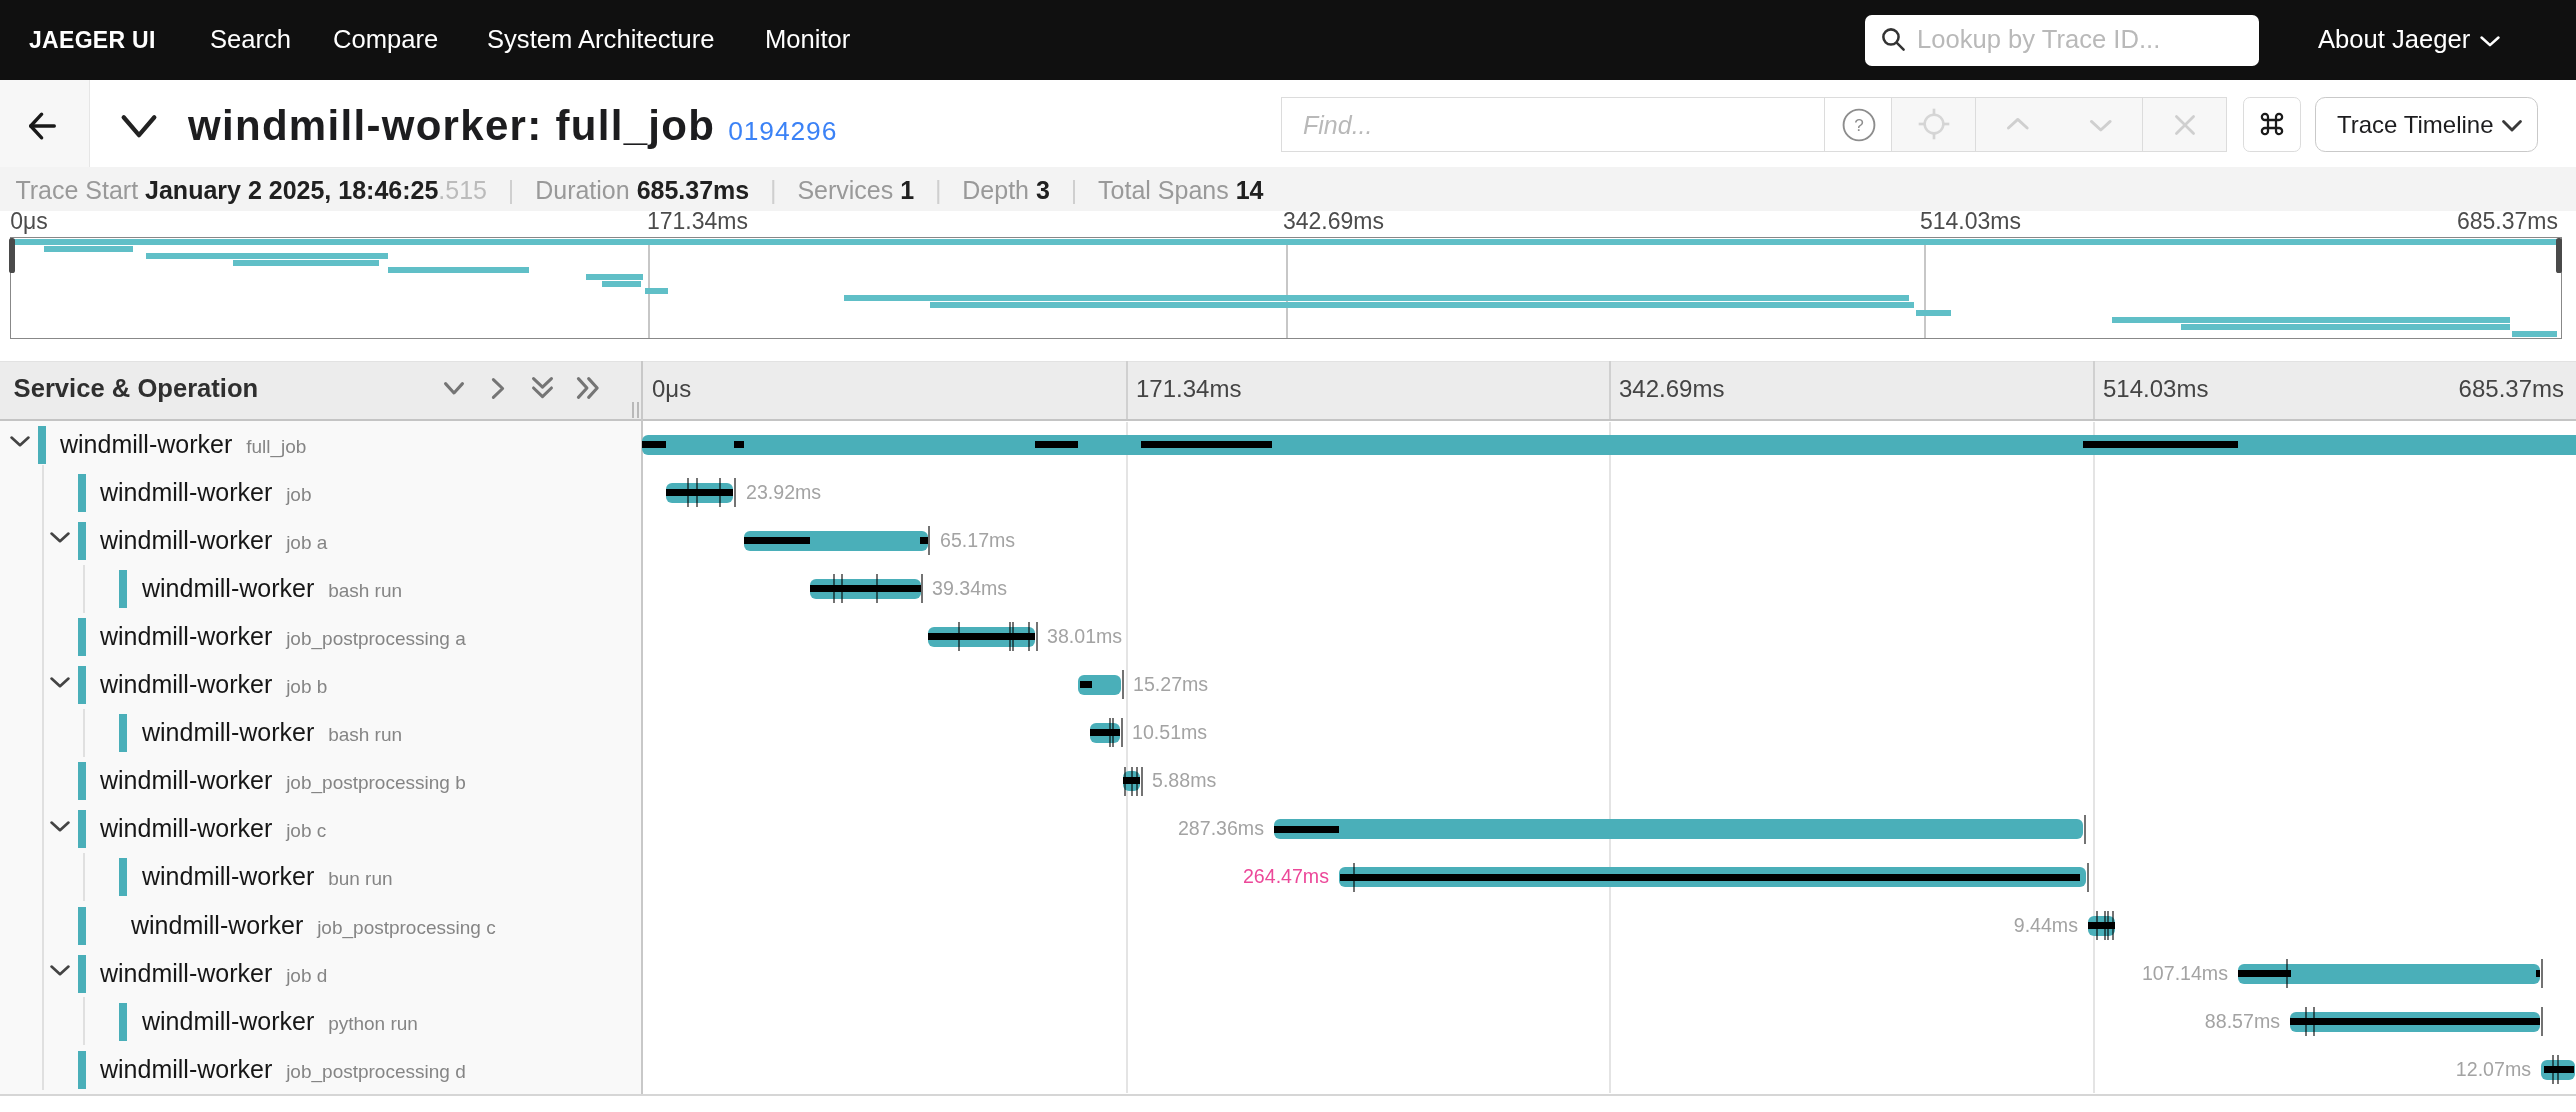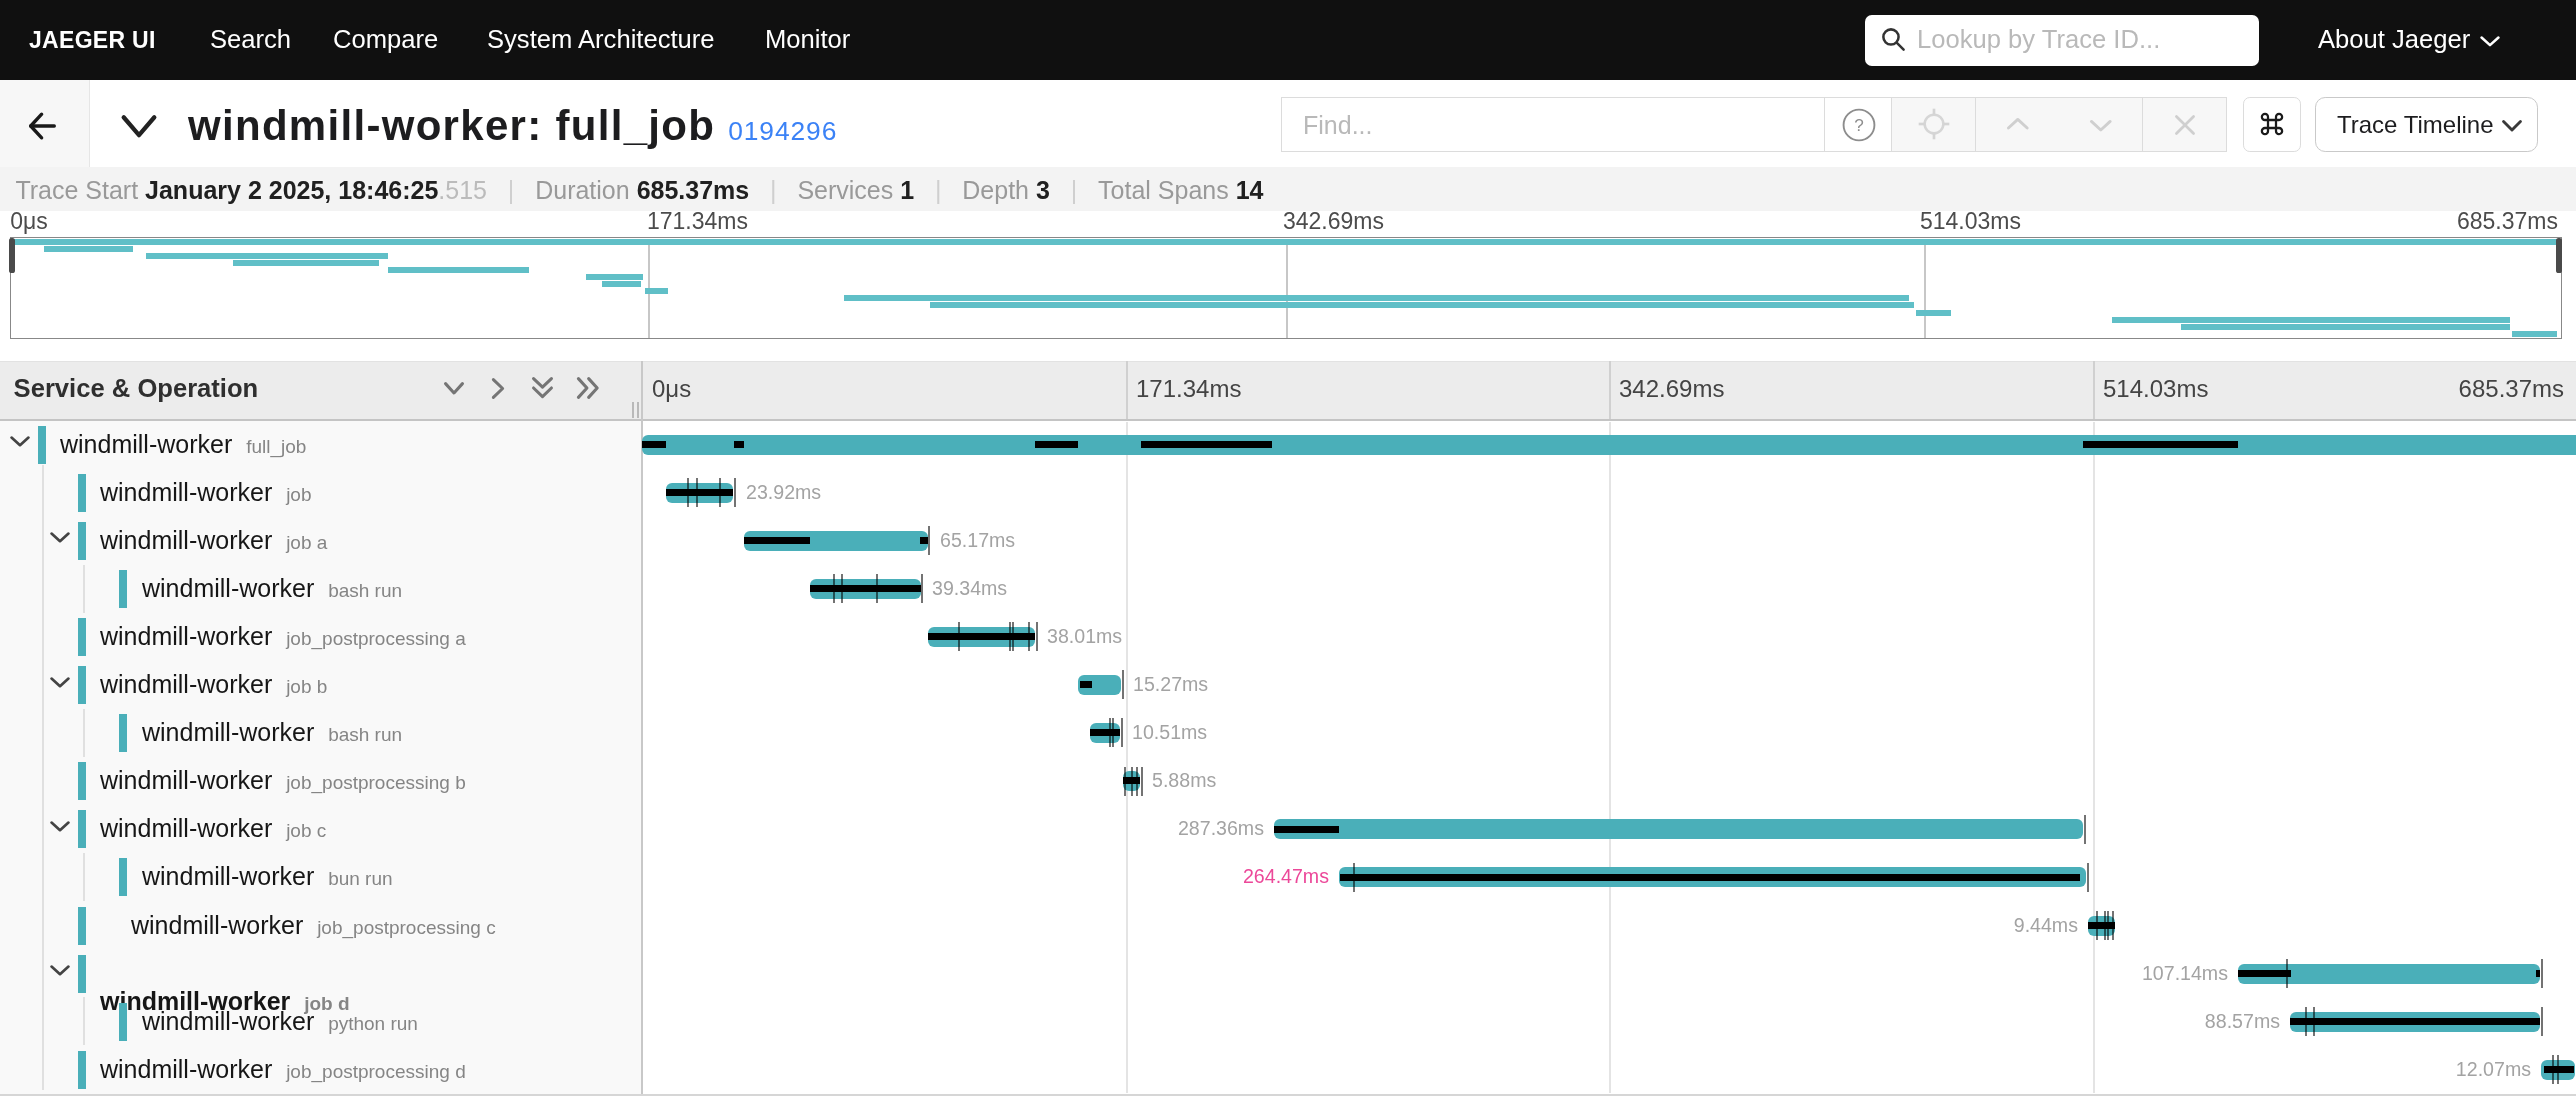--- a/index.html
+++ b/index.html
@@ -28,21 +28,21 @@
 <div class="abs" style="left:0px;top:80px;width:90px;height:89px;background:#f7f7f7;border-right:1.7px solid #e6e6e6;"></div>
 <svg class="abs" style="left:28px;top:110px" width="29" height="32" viewBox="0 0 34 38">
 <line x1="3" y1="19" x2="31" y2="19" stroke="#1a1a1a" stroke-width="4" stroke-linecap="round"></line>
 <polyline points="16,5 3,19 16,33" fill="none" stroke="#1a1a1a" stroke-width="4" stroke-linecap="round" stroke-linejoin="round"></polyline>
   </svg>
 <svg class="abs" style="left:120px;top:113px" width="38" height="26.4" viewBox="0 0 44 31">
 <polyline points="4,5 22,26 40,5" fill="none" stroke="#222" stroke-width="5" stroke-linecap="round" stroke-linejoin="round"></polyline>
   </svg>
 <div class="abs" style="left:188px;top:105px;font-size:42px;color:#1d1d1f;font-weight:700;white-space:nowrap;line-height:1;letter-spacing:1.3px;">windmill-worker: full_job <span style="font-size:26.4px;color:#3b82f6;font-weight:400;letter-spacing:0.9px;">0194296</span></div>
 <div class="abs" style="left:1281px;top:97px;width:544px;height:55px;background:#fff;border:1.7px solid #dcdcdc;"></div>
-<div class="abs" style="left:1303px;top:113px;font-size:25px;color:#b9b9b9;font-weight:400;white-space:nowrap;line-height:1;">Find...</div>
+<div class="abs" style="left:1303px;top:113px;font-size:25px;color:#b9b9b9;font-weight:400;white-space:nowrap;line-height:1;font-style:italic;">Find...</div>
 <div class="abs" style="left:1825px;top:97px;width:67px;height:55px;background:#fff;border:1.7px solid #dcdcdc;border-left:none;"></div>
 <svg class="abs" style="left:1841px;top:107px" width="36" height="36" viewBox="0 0 42 42">
 <circle cx="21" cy="21" r="18" fill="none" stroke="#8d8d8d" stroke-width="2.2"></circle>
 <text x="21" y="27.5" font-size="20" fill="#8d8d8d" text-anchor="middle" font-family="Liberation Sans">?</text>
   </svg>
 <div class="abs" style="left:1892px;top:97px;width:84px;height:55px;background:#f7f7f7;border:1.7px solid #dcdcdc;border-left:none;"></div>
 <div class="abs" style="left:1976px;top:97px;width:84px;height:55px;background:#f7f7f7;border:1.7px solid #dcdcdc;border-left:none;"></div>
 <div class="abs" style="left:2059px;top:97px;width:84px;height:55px;background:#f7f7f7;border:1.7px solid #dcdcdc;border-left:none;"></div>
 <div class="abs" style="left:2143px;top:97px;width:84px;height:55px;background:#f7f7f7;border:1.7px solid #dcdcdc;border-left:none;"></div>
 <svg class="abs" style="left:1917px;top:107px" width="34" height="34" viewBox="0 0 40 40">
@@ -233,21 +233,21 @@
 <div class="abs" style="left:2088px;top:922px;width:26.5px;height:7.3px;background:#000;"></div>
 <div class="abs" style="left:2096px;top:911px;width:2.2px;height:29px;background:rgba(0,0,0,0.55);"></div>
 <div class="abs" style="left:2104px;top:911px;width:2.2px;height:29px;background:rgba(0,0,0,0.55);"></div>
 <div class="abs" style="left:2107px;top:911px;width:2.2px;height:29px;background:rgba(0,0,0,0.55);"></div>
 <div class="abs" style="left:2112px;top:911px;width:2.2px;height:29px;background:rgba(0,0,0,0.55);"></div>
 <div class="abs" style="left:1856px;top:916px;font-size:19.6px;color:#a3a3a3;font-weight:400;white-space:nowrap;line-height:1;width:222px;text-align:right;">9.44ms</div>
 <svg class="abs" style="left:49px;top:964px" width="22" height="13.6" viewBox="0 0 26 16">
     <polyline points="3,3 13,12 23,3" fill="none" stroke="#444" stroke-width="3.2" stroke-linecap="round" stroke-linejoin="round"></polyline>
   </svg>
 <div class="abs" style="left:78px;top:955px;width:8px;height:38px;background:#4aafb9;"></div>
-<div class="abs" style="left:100px;top:989px;font-size:25px;color:#161616;font-weight:700;white-space:nowrap;line-height:1;">windmill-worker&nbsp; <span style="font-size:19px;color:#858585">job&nbsp;d</span></div>
+<div class="abs" style="left:100px;top:961px;font-size:25px;color:#161616;font-weight:400;white-space:nowrap;line-height:1;">windmill-worker&nbsp; <span style="font-size:19px;color:#858585">job&nbsp;d</span></div>
 <div class="abs" style="left:2238px;top:964px;width:302px;height:19.6px;background:#4aafb9;border-radius:6px;"></div>
 <div class="abs" style="left:2238px;top:970px;width:53px;height:7.3px;background:#000;"></div>
 <div class="abs" style="left:2536px;top:970px;width:3.8px;height:7.3px;background:#000;"></div>
 <div class="abs" style="left:2286px;top:959px;width:2.2px;height:29px;background:rgba(0,0,0,0.55);"></div>
 <div class="abs" style="left:2541px;top:959px;width:2.2px;height:29px;background:rgba(0,0,0,0.55);"></div>
 <div class="abs" style="left:2006px;top:964px;font-size:19.6px;color:#a3a3a3;font-weight:400;white-space:nowrap;line-height:1;width:222px;text-align:right;">107.14ms</div>
 <div class="abs" style="left:119px;top:1003px;width:8px;height:38px;background:#4aafb9;"></div>
 <div class="abs" style="left:142px;top:1009px;font-size:25px;color:#161616;font-weight:400;white-space:nowrap;line-height:1;">windmill-worker&nbsp; <span style="font-size:19px;color:#858585">python&nbsp;run</span></div>
 <div class="abs" style="left:2290px;top:1012px;width:250px;height:19.6px;background:#4aafb9;border-radius:6px;"></div>
 <div class="abs" style="left:2290px;top:1018px;width:250px;height:7.3px;background:#000;"></div>

